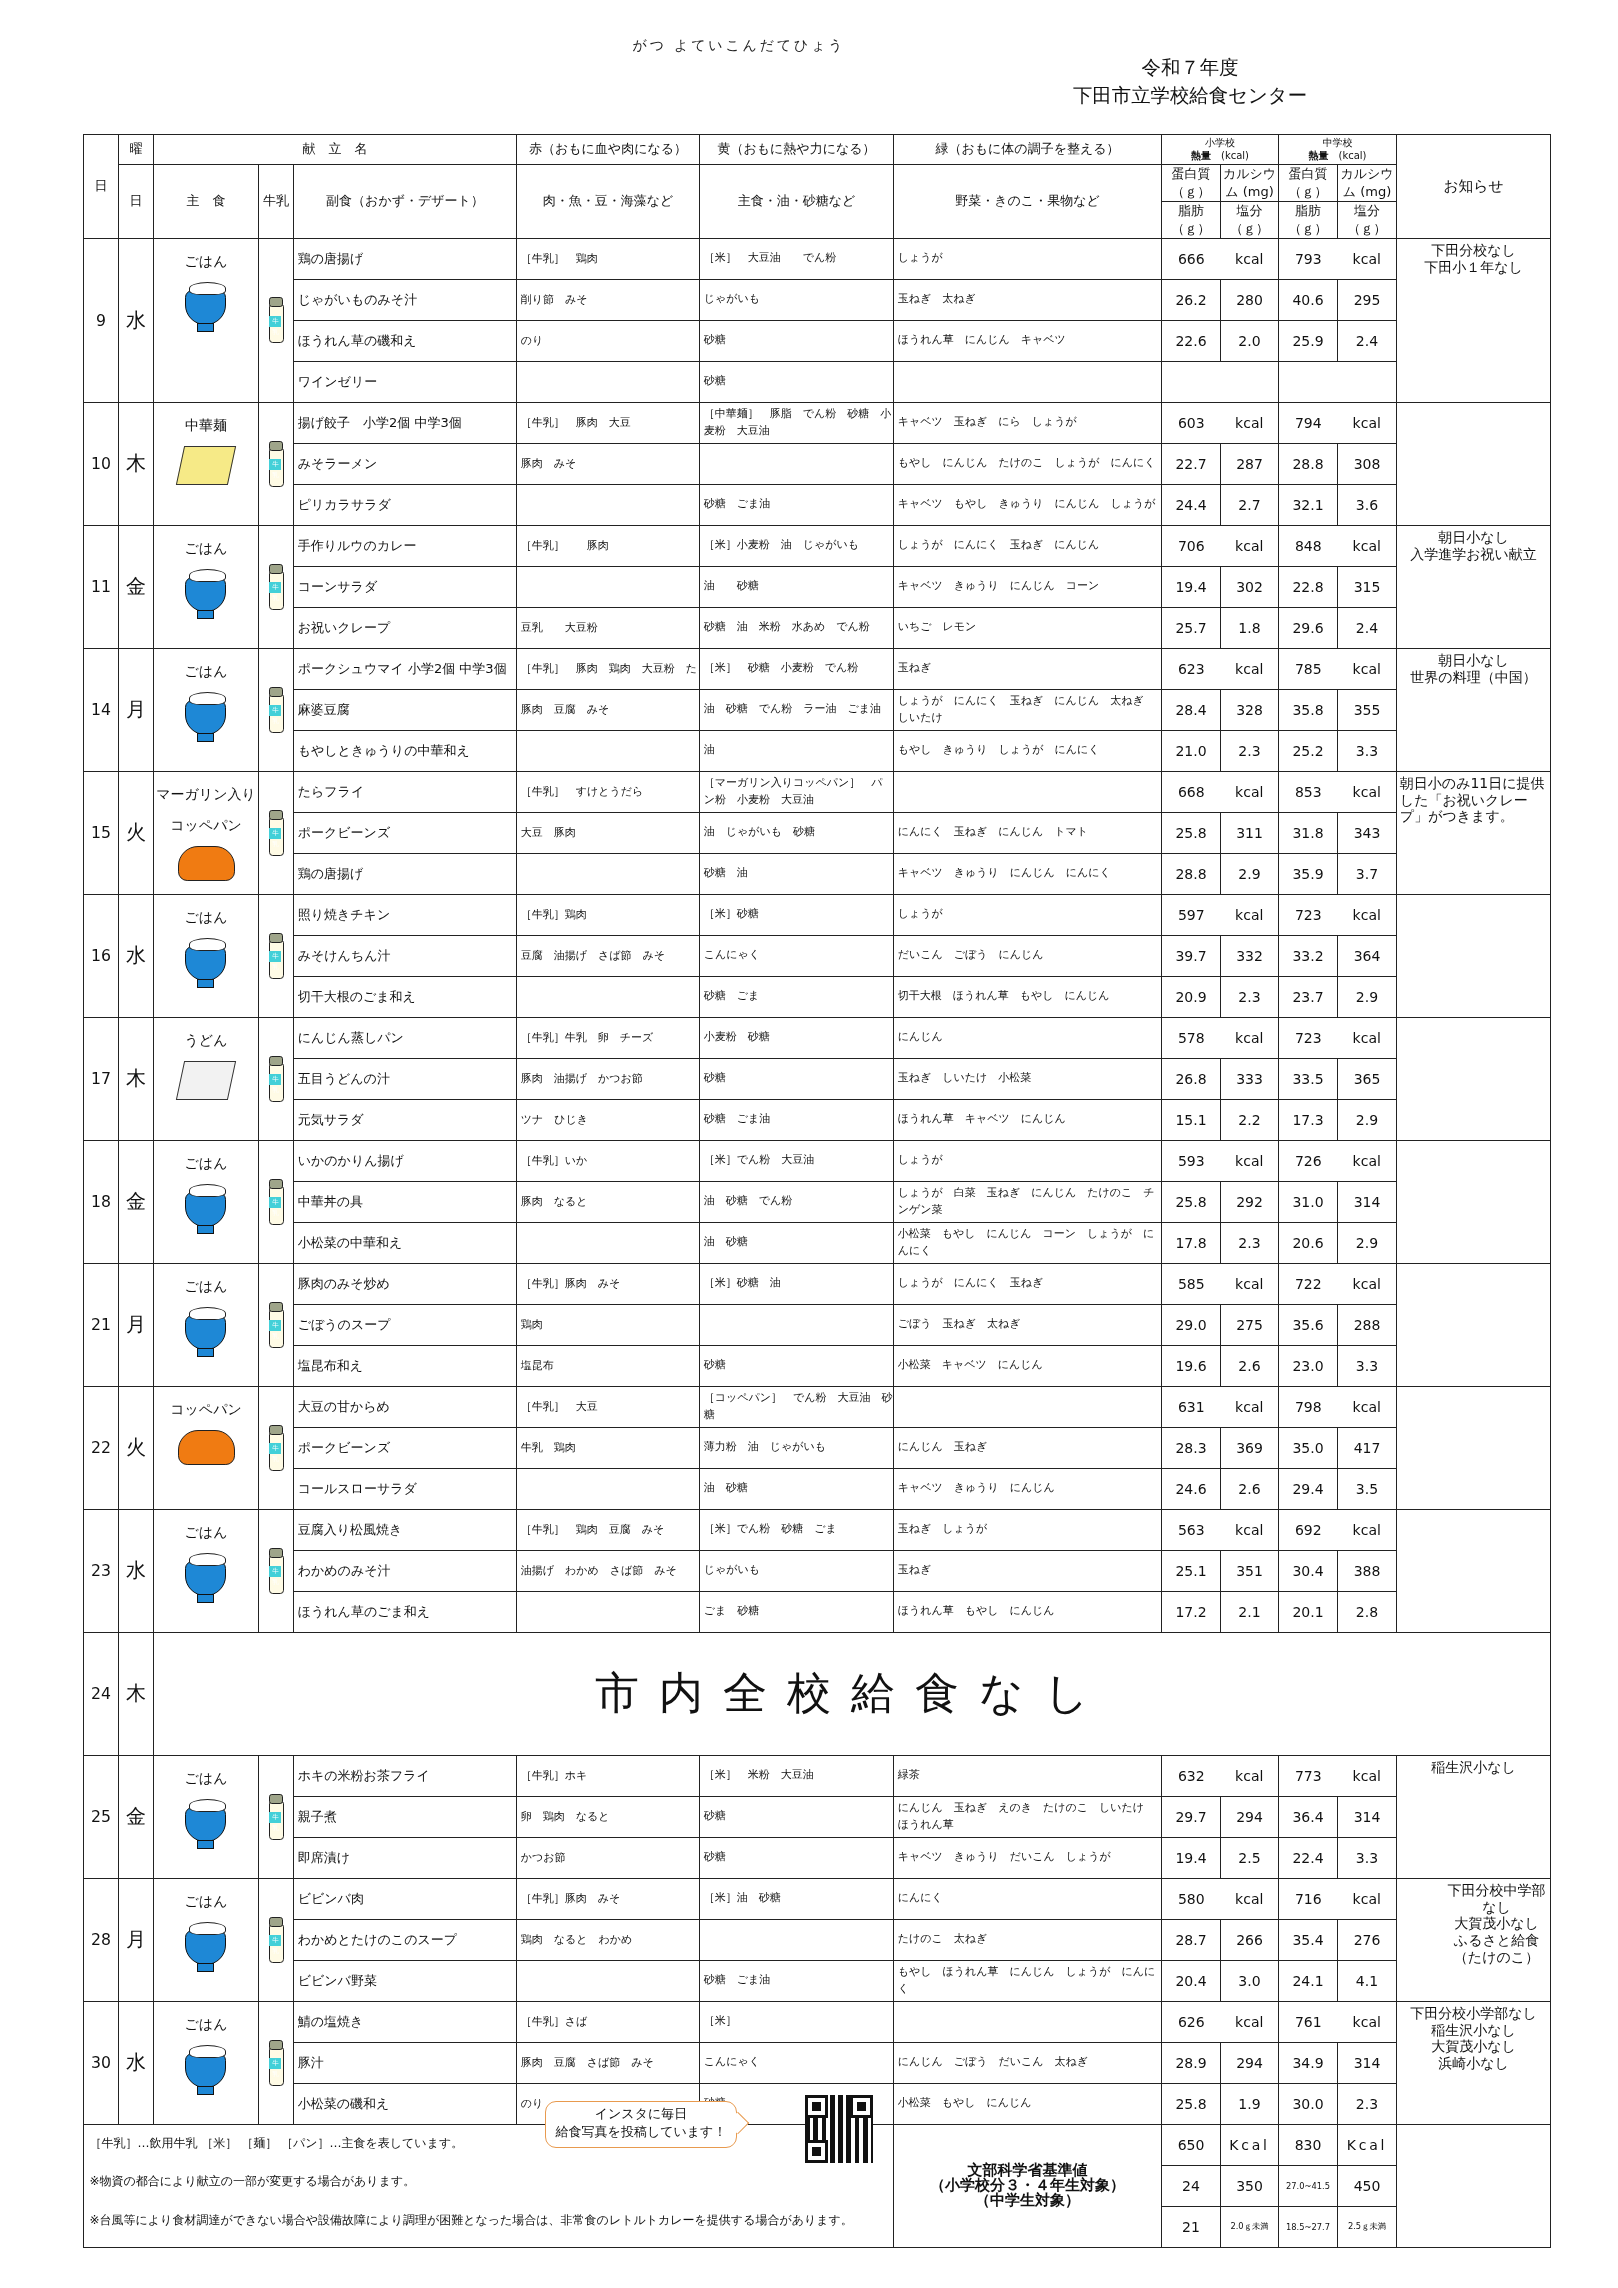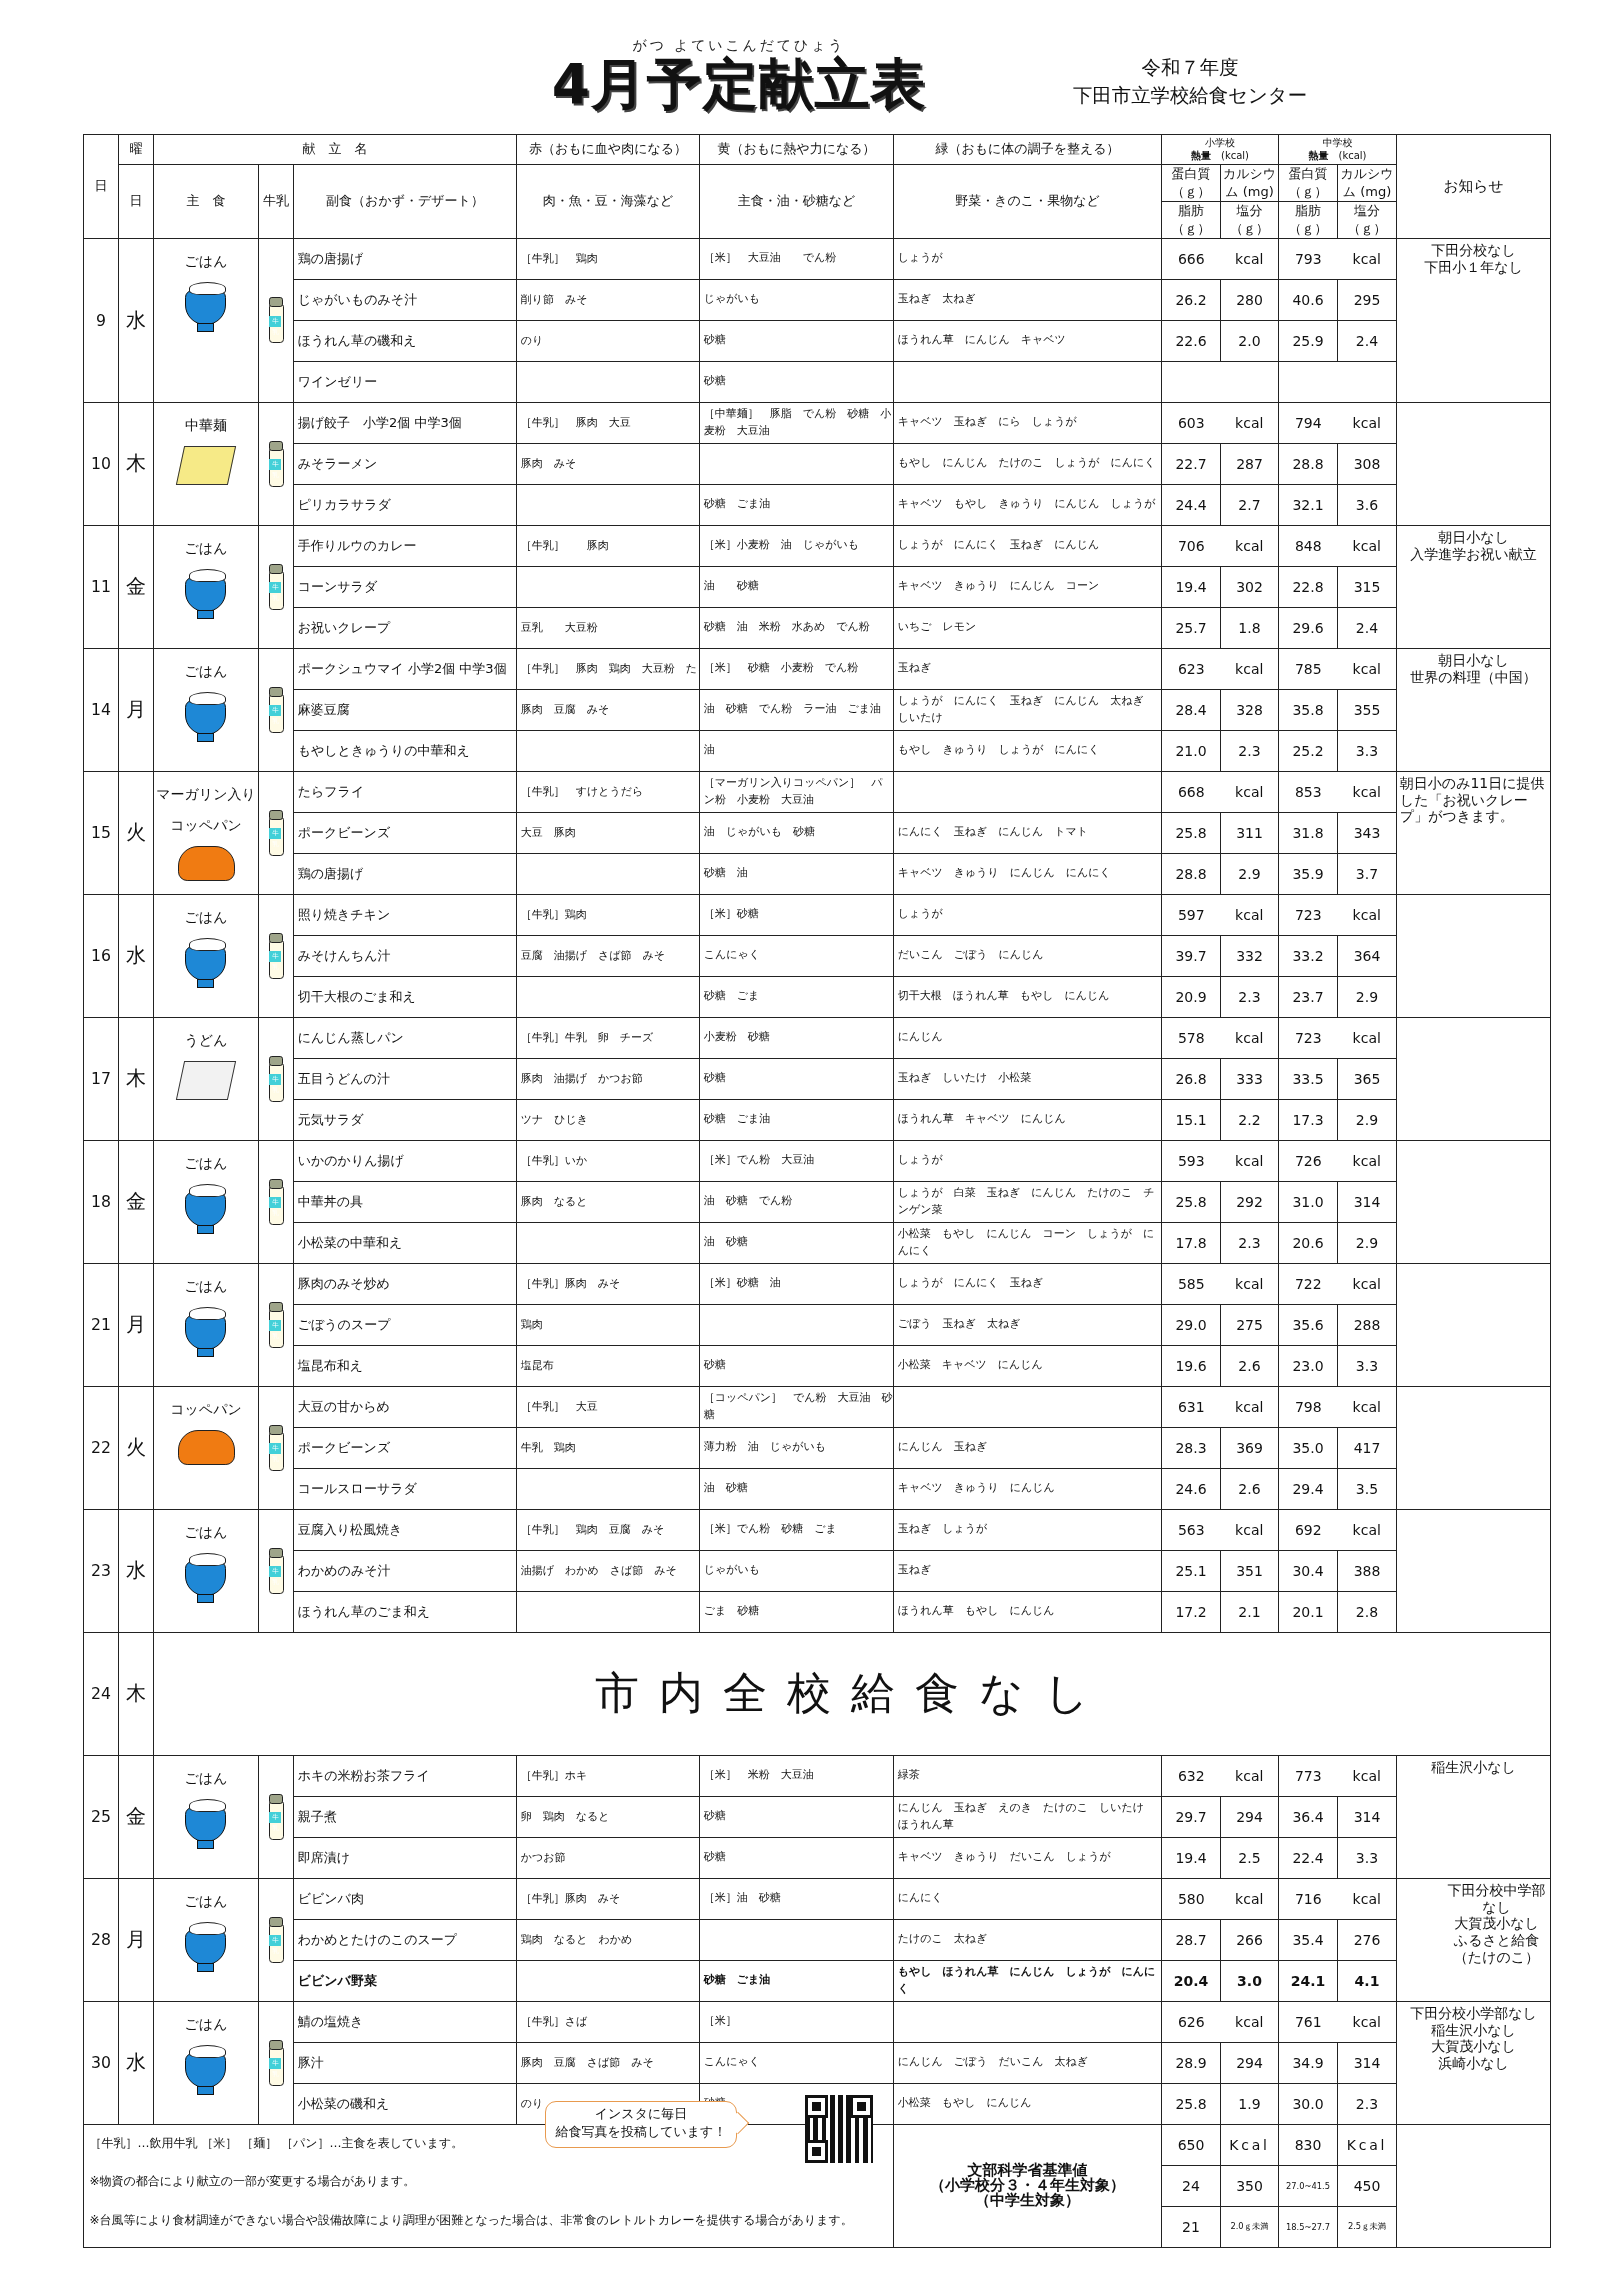--- a/index.html
+++ b/index.html
@@ -43,21 +43,20 @@
   .qr .f{position:absolute;width:16.6px;height:16.6px;border:3.7px solid #111;background:#fff;}
   .qr .f:after{content:"";position:absolute;left:3.7px;top:3.7px;width:9.2px;height:9.2px;background:#111;}
   .std-label{font-size:15px;text-align:center;font-weight:bold;line-height:14.8px;}
   .tiny{font-size:8.3px;}
 </style>
 </head>
 <body>
 
 <div class="title-wrap">
   <div class="title-ruby">がつ よていこんだてひょう</div>
-  <div class="title">4月予定献立表</div>
 </div>
 <div class="org">
   <div>令和７年度</div>
   <div>下田市立学校給食センター</div>
 </div>
 
 <table class="menu" id="menu">
   <colgroup>
     <col style="width:35px">
       <col style="width:35px">
@@ -723,21 +722,21 @@
       <tr style="height: 41px;">
         <td class="dish">わかめとたけのこのスープ</td>
         <td class="ing">鶏肉　なると　わかめ</td>
         <td class="ing wrap"></td>
         <td class="ing wrap">たけのこ　太ねぎ</td>
         <td class="num">28.7</td>
         <td class="num">266</td>
         <td class="num">35.4</td>
         <td class="num">276</td>
       </tr>
-      <tr style="height: 41px; font-weight: bold;">
+      <tr style="height: 41px;">
         <td class="dish">ビビンバ野菜</td>
         <td class="ing"></td>
         <td class="ing wrap">砂糖　ごま油</td>
         <td class="ing wrap">もやし　ほうれん草　にんじん　しょうが　にんにく</td>
         <td class="num">20.4</td>
         <td class="num">3.0</td>
         <td class="num">24.1</td>
         <td class="num">4.1</td>
       </tr>
       <tr class="day-top" style="height: 41px;">

